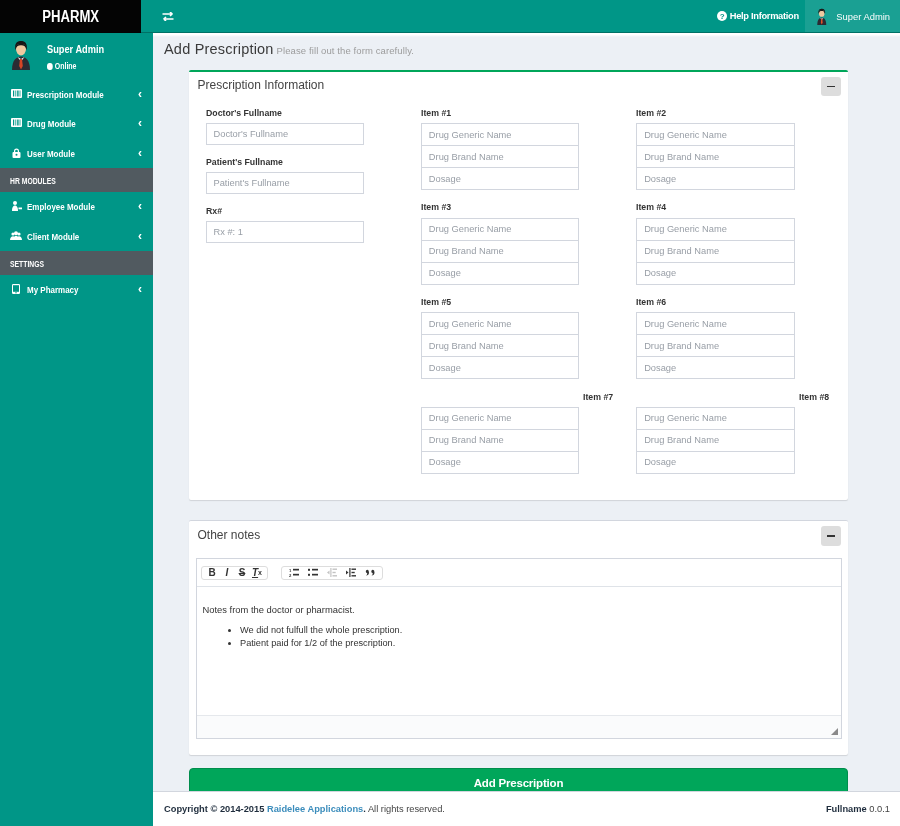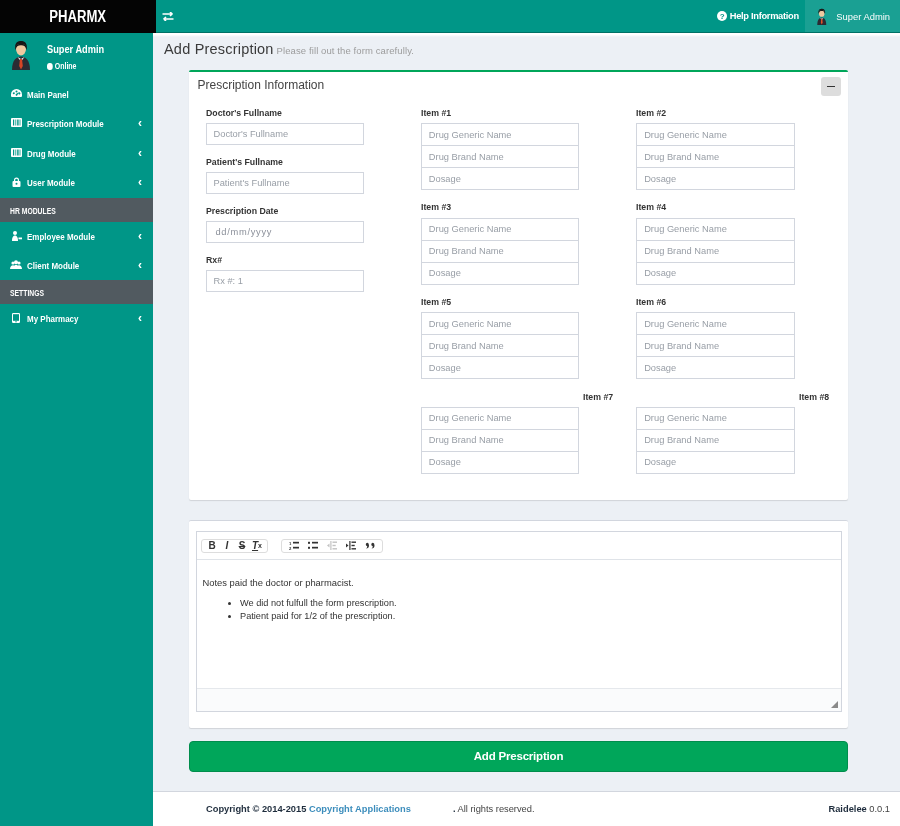--- a/index.html
+++ b/index.html
@@ -1,21 +1,21 @@
 <!DOCTYPE html>
 <html><head>
 <meta charset="utf-8">
 <style>
 * { margin:0; padding:0; box-sizing:border-box; }
 html,body { width:900px; height:826px; overflow:hidden; }
 body { font-family:"Liberation Sans", sans-serif; background:#ecf0f5; font-size:9.3px; color:#333; }
 
 
 .navbar { position:absolute; top:0; left:0; width:900px; height:33px; background:#009687; }
-.logo { position:absolute; top:0; left:0; width:156px; height:33px; background:#040404; color:#fff;
+.logo { position:absolute; top:0; left:0; width:141px; height:33px; background:#040404; color:#fff;
   font-size:16px; font-weight:bold; text-align:center; line-height:34px; }
 .logo span { display:inline-block; transform:scaleX(0.82); }
 .nav-border { position:absolute; top:32px; left:0; width:900px; height:1px; background:#00800f; background:rgba(0,0,0,0.25); }
 .toggle { position:absolute; left:162px; top:12px; }
 .nav-right { position:absolute; right:0; top:0; height:32px; display:flex; align-items:stretch; }
 .help { display:flex; align-items:center; color:#fff; font-size:9.3px; font-weight:bold; padding:0 6px 0 9px; letter-spacing:-0.3px; }
 .help svg { margin-right:2.5px; }
 .usermenu { display:flex; align-items:center; background:rgba(255,255,255,0.1); padding:0 10px; }
 .usermenu .uname { color:#fdfefe; font-size:9.4px; margin-left:8px; }
 
@@ -74,21 +74,21 @@
 .edit-area { height:128px; padding:17.3px 6px; font-size:9.4px; color:#333; line-height:12.4px; }
 .edit-area ul { margin:8px 0 0 37.5px; }
 .edit-area li { margin-bottom:0; font-size:9.2px; }
 .editor-foot { height:23px; border-top:1px solid #e5e8ec; position:relative; background:#fafbfc; }
 .grip { position:absolute; right:3px; bottom:3px; width:0; height:0; border-left:7px solid transparent; border-bottom:7px solid #8a8a8a; }
 
 .addbtn { display:block; width:100%; height:30.5px; background:#00a65a; border:1px solid #008d4c; border-radius:4px; color:#fff; font-weight:bold; font-size:11.5px; letter-spacing:-0.2px; text-align:center; line-height:29px; }
 
 
 .footer { position:absolute; left:153px; top:791px; width:747px; height:35px; background:#fff; border-top:1px solid #d2d6de; padding:12px 10px 0 11px; font-size:9.3px; color:#444; }
-.footer b { color:#1f2d3d;margin-left:42px; }
+.footer b { color:#1f2d3d; }
 .footer .ver { float:right; }
 .footer a { color:#3c8dbc; font-weight:bold; text-decoration:none; }
 </style>
 </head>
 <body>
 
 <div class="navbar">
   <div class="logo"><span>PHARMX</span></div>
   <div class="toggle">
     <svg width="12" height="9" viewBox="0 0 12 9">
@@ -127,30 +127,20 @@
         <path d="M8.5 17 L12 21.5 L15.5 17 L12 19 Z" fill="#fff"></path>
         <path d="M11 19 L13 19 L13.8 26 L12 29.5 L10.2 26 Z" fill="#d64425"></path>
         <ellipse cx="12" cy="9" rx="5" ry="6.5" fill="#f0c9a0"></ellipse>
         <path d="M6 8.5 C6 2 9 1 12 1 C15 1 18 2 18 8.5 C17.5 5 15 4 12 4 C9 4 6.5 5 6 8.5 Z" fill="#161616"></path>
         <path d="M6.2 7 C7 4.5 9 3.8 12 3.8 C15 3.8 17 4.5 17.8 7 C18 8.5 17.6 9.5 17.2 9.8 C17 6.5 15 5.2 12 5.2 C9 5.2 7 6.5 6.8 9.8 C6.4 9.5 6 8.5 6.2 7 Z" fill="#161616"></path>
       </svg>
     </div>
     <div class="uname">Super Admin</div>
     <div class="ustatus"><span class="dot"></span>Online</div>
   </div>
-  <div class="mainpanel">
-    <ul class="smenu">
-        <li class="item">
-      <span class="ic"><svg width="11" height="10" viewBox="0 0 11 10">
-              <path d="M5.5 0 A5.5 5.5 0 0 0 0 5.5 L0 7 A1 1 0 0 0 1 8 L10 8 A1 1 0 0 0 11 7 L11 5.5 A5.5 5.5 0 0 0 5.5 0 Z M5.5 1.5 A 1 1 0 1 1 5.5 3.5 A1 1 0 1 1 5.5 1.5 Z M1.8 4 A1 1 0 1 1 3.8 4.6 A1 1 0 1 1 1.8 4 Z M9.2 4 A1 1 0 1 1 7.4 4.8 A1 1 0 1 1 9.2 4 Z M5 5 L8 3 L6.3 6.2 A0.9 0.9 0 1 1 5 5 Z" fill="#fff"></path>
-            </svg></span>
-      <span class="txt">Main Panel</span>
-    </li>
-      </ul>
-  </div>
   <ul class="smenu">
     <li class="item">
       <span class="ic"><svg width="11" height="9" viewBox="0 0 11 9">
             <rect x="0" y="0" width="11" height="9" rx="1" fill="#fff"></rect>
             <rect x="2" y="1.5" width="1.2" height="6" fill="#009687"></rect>
             <rect x="4.4" y="1.5" width="0.8" height="6" fill="#009687"></rect>
             <rect x="6.2" y="1.5" width="1.4" height="6" fill="#009687"></rect>
             <rect x="8.6" y="1.5" width="0.8" height="6" fill="#009687"></rect>
           </svg></span>
       <span class="txt">Prescription Module</span>
@@ -224,24 +214,20 @@
           <div class="col3">
             <div class="fg">
                 <label><span>Doctor's Fullname</span></label>
                 <div class="inp">Doctor's Fullname</div>
               </div>
             <div class="fg">
                 <label><span>Patient's Fullname</span></label>
                 <div class="inp">Patient's Fullname</div>
               </div>
             <div class="fg">
-                <label><span>Prescription Date</span></label>
-                <div class="inp dark">dd/mm/yyyy</div>
-              </div>
-            <div class="fg">
                 <label><span>Rx#</span></label>
                 <div class="inp">Rx #: 1</div>
               </div>
           </div>
           <div class="col3">
             <div class="fg-item">
                 <label><span>Item #1</span></label>
                 <div class="inp">Drug Generic Name</div>
                 <div class="inp">Drug Brand Name</div>
                 <div class="inp">Dosage</div>
@@ -289,20 +275,21 @@
                 <div class="inp">Drug Generic Name</div>
                 <div class="inp">Drug Brand Name</div>
                 <div class="inp">Dosage</div>
               </div>
           </div>
         </div>
       </div>
     </div>
 
     <div class="box box2">
+      <div class="box-header"><span class="box-title">Other notes</span><span class="btn-minus"></span></div>
       <div class="box-body">
         <div class="editor">
           <div class="toolbar">
             <div class="tgroup">
               <div class="tbtn">B</div>
               <div class="tbtn">
                   <i>I</i>
                 </div>
               <div class="tbtn">
                   <s>S</s>
@@ -351,30 +338,30 @@
                   <svg width="11" height="8" viewBox="0 0 11 8">
                     <g transform="rotate(180 5.5 3.5)">
                       <path d="M0.5 3.5 Q0.5 0.5 3.5 0.5 Q2 1.5 2.3 3 Q3.5 3 3.7 4.3 Q4 6 2.3 6.3 Q0.5 6.5 0.5 3.5 Z" fill="#333"></path>
                       <path d="M6 3.5 Q6 0.5 9 0.5 Q7.5 1.5 7.8 3 Q9 3 9.2 4.3 Q9.5 6 7.8 6.3 Q6 6.5 6 3.5 Z" fill="#333"></path>
                     </g>
                   </svg>
                 </div>
             </div>
           </div>
           <div class="edit-area">
-            <div>Notes paid the doctor or pharmacist.</div>
+            <div>Notes from the doctor or pharmacist.</div>
             <ul>
-              <li>We did not fulfull the form prescription.</li>
+              <li>We did not fulfull the whole prescription.</li>
               <li>Patient paid for 1/2 of the prescription.</li>
             </ul>
           </div>
           <div class="editor-foot">
             <div class="grip"></div>
           </div>
         </div>
       </div>
     </div>
 
     <div class="addbtn">Add Prescription</div>
   </div>
 </div>
 
-<div class="footer"><span class="ver"><b>Raidelee</b> 0.0.1</span><b>Copyright © 2014-2015</b> <a>Copyright Applications</a><b>.</b> All rights reserved.</div>
+<div class="footer"><span class="ver"><b>Fullname</b> 0.0.1</span><b>Copyright © 2014-2015</b> <a>Raidelee Applications</a><b>.</b> All rights reserved.</div>
 
 </body></html>

